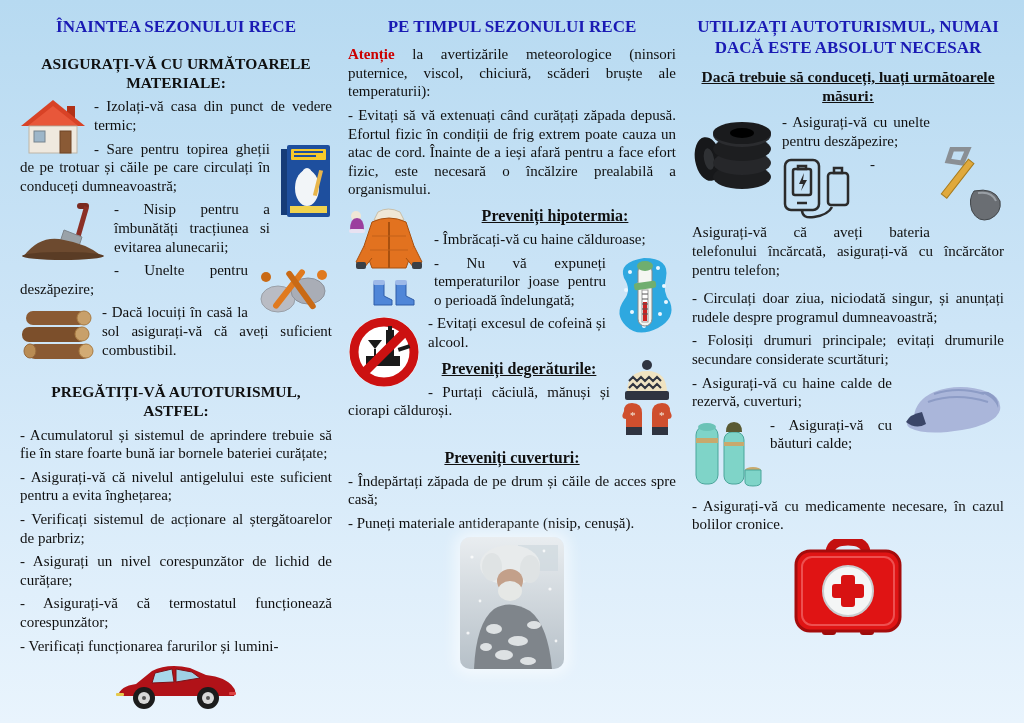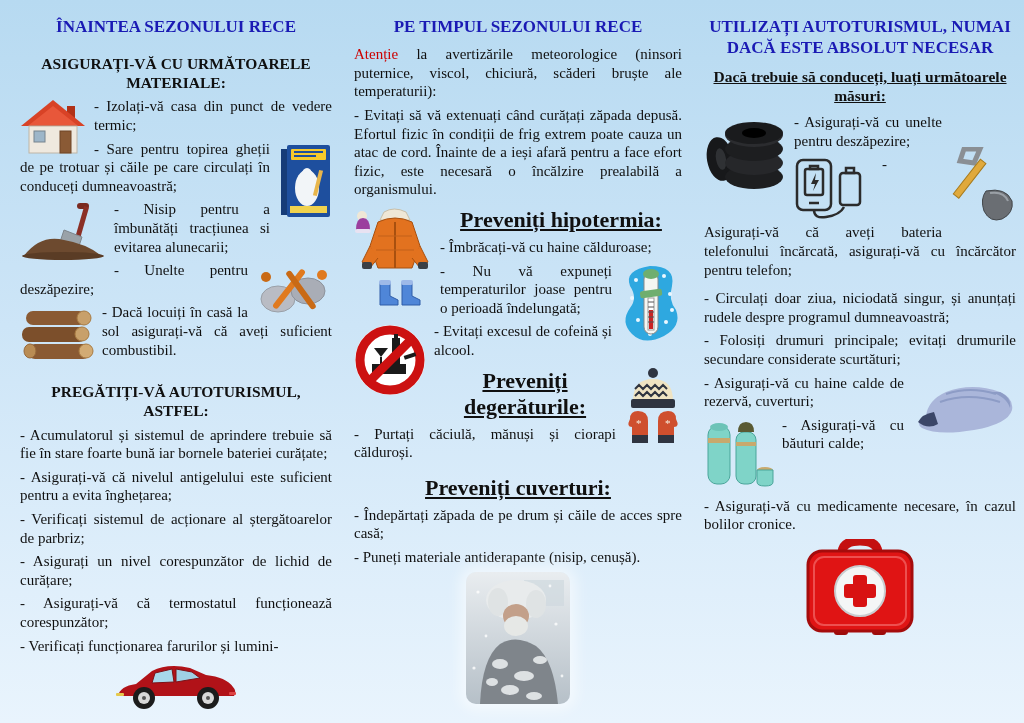--- a/index.html
+++ b/index.html
@@ -12,21 +12,21 @@
   html,body{width:1024px;height:723px;}
   body{
     font-family:"Liberation Serif", serif;
     color:#101010;
     overflow:hidden;
   }
   .page{
     width:1024px;height:723px;
     background:linear-gradient(180deg,var(--background-top) 0%, #cde5f7 45%, var(--background-bottom) 100%);
     display:flex;
-    gap:22px;
+    gap:16px;
     padding:12px 16px 4px 20px;
     overflow:hidden;
   }
   .col{flex:0 0 312px;width:312px;}
   .col-mid{flex:0 0 328px;width:328px;}
   h1.title{
     color:var(--title-blue);
     font-size:17px;
     text-align:center;
     font-weight:bold;
@@ -35,40 +35,40 @@
   }
   .h2{
     font-weight:bold;
     font-size:15.5px;
     text-align:center;
     margin:18px 0 5px;
     line-height:1.2;
   }
   .uh{
     font-weight:bold;
-    font-size:22px;
+    font-size:16px;
     text-align:center;
     text-decoration:underline;
     margin:8px 0 4px;
   }
   .uh2{
     font-weight:bold;
     font-size:15.5px;
     text-align:center;
     text-decoration:underline;
     margin:4px 0 8px;
     line-height:1.25;
   }
   .p{
     font-size:15px;
     line-height:1.24;
     text-align:justify;
     margin:5px 0;
   }
-  .attention{color:var(--attention-red);font-weight:normal;}
+  .attention{color:var(--attention-red);font-weight:bold;}
   .fl{float:left;margin:2px 8px 2px 0;}
   .fr{float:right;margin:2px 0 2px 8px;}
   .clear{clear:both;}
   .center{text-align:center;clear:both;}
   .icon{display:inline-block;line-height:0;}
   .icon-col{display:flex;flex-direction:column;align-items:center;gap:2px;}
   .photo{
     display:inline-block;border-radius:10px;overflow:hidden;line-height:0;
     box-shadow:0 0 14px 6px rgba(255,255,255,.55);
   }

